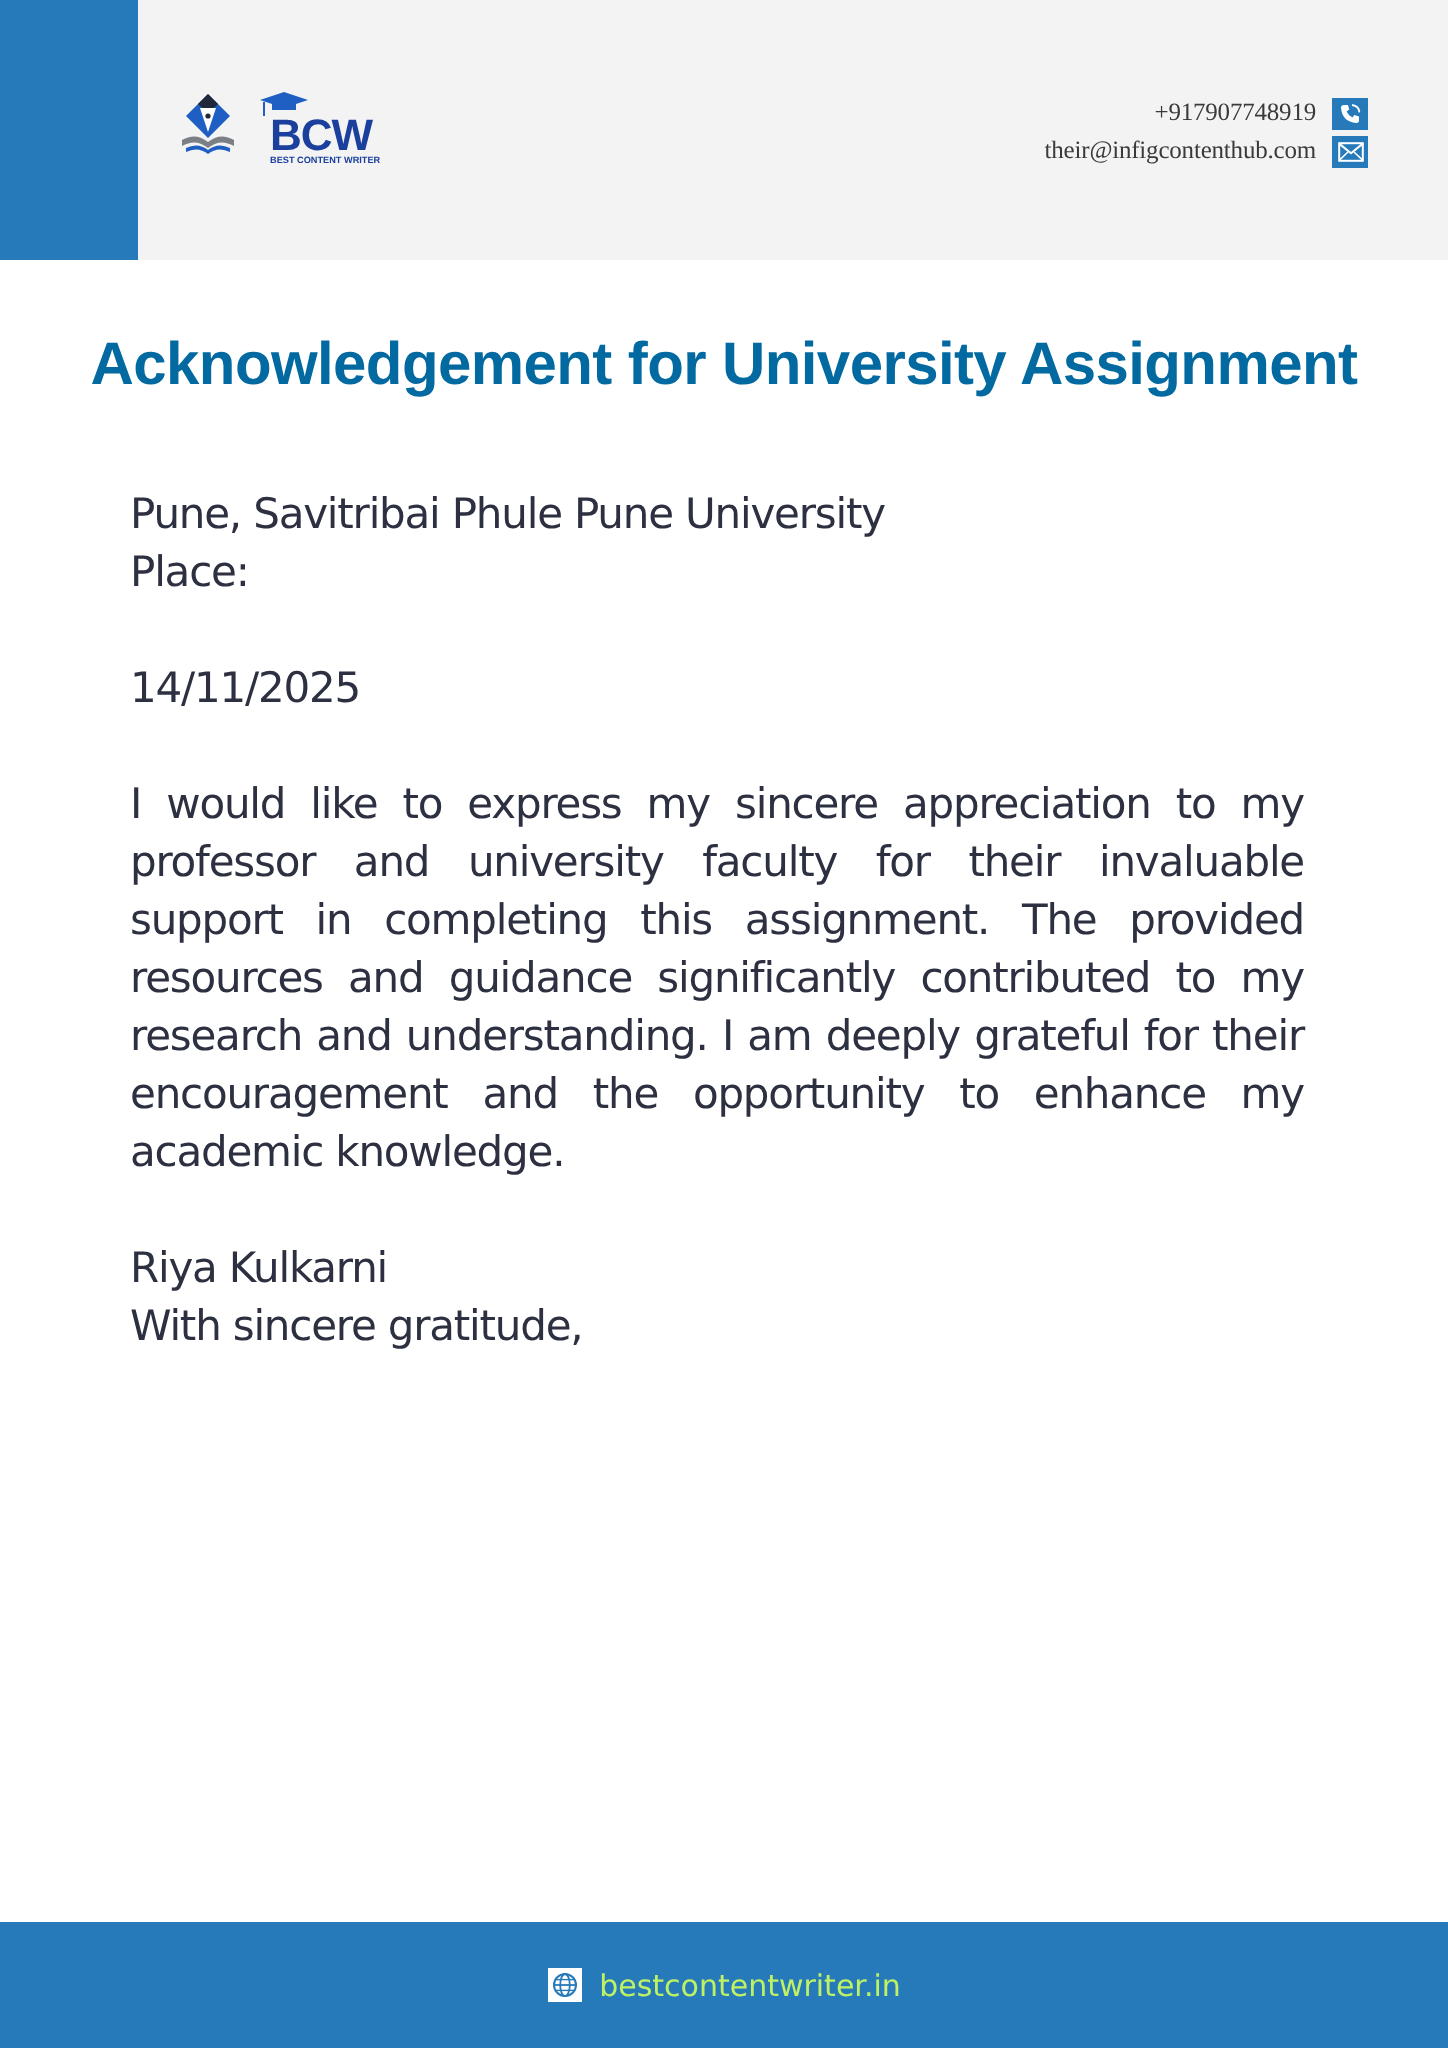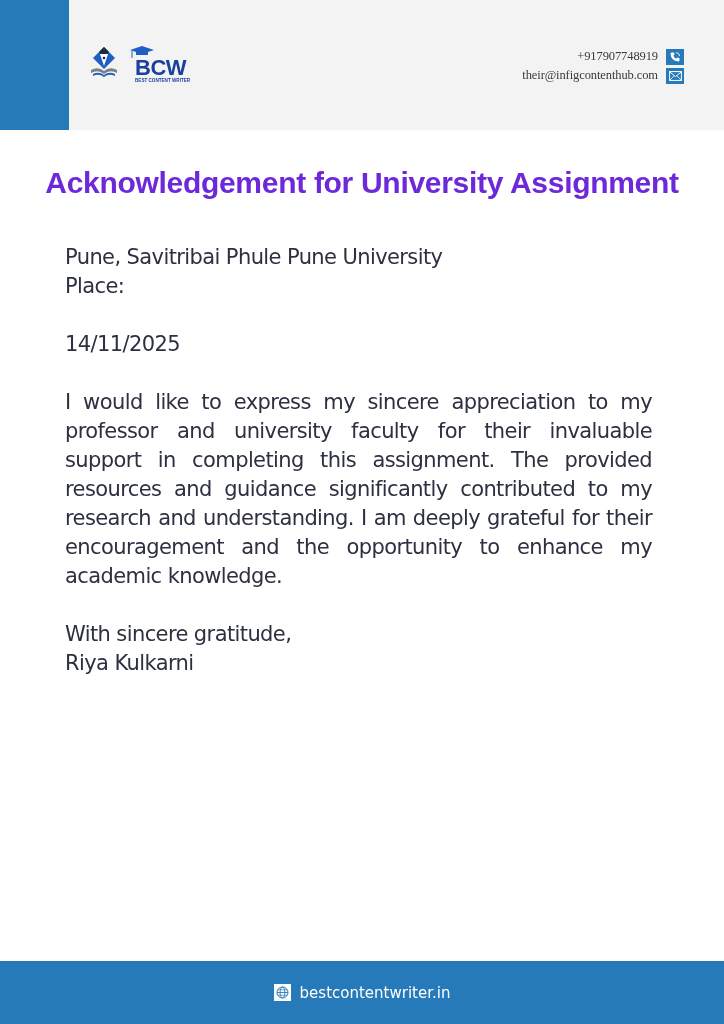--- a/index.html
+++ b/index.html
@@ -10,30 +10,30 @@
     .header .accent { position: absolute; left: 0; top: 0; width: 69px; height: 130px; background: #267ab9; }
 
     .logo { position: absolute; left: 90px; top: 44px; width: 110px; height: 42px; text-decoration: underline; }
     .logo svg { display: block; }
 
     .contact { position: absolute; right: 40px; top: 47px; text-align: right; font-size: 12.5px; color: #3a3a3a; font-family: "DejaVu Sans", sans-serif; }
     .contact-row { display: flex; align-items: center; justify-content: flex-end; height: 19px; gap: 8px; }
     .contact-row .ic { width: 18px; height: 16px; background: #267ab9; display: inline-flex; align-items: center; justify-content: center; }
     .contact-row .txt { font-size: 12.5px; letter-spacing: -0.1px; font-family: Liberation Serif, serif; }
 
-    .title { position: absolute; left: 0; top: 166px; width: 724px; text-align: center; font-size: 30px; font-weight: bold; color: #6d28d9; letter-spacing: -0.3px; }
+    .title { position: absolute; left: 0; top: 166px; width: 724px; text-align: center; font-size: 30px; font-weight: bold; color: #0369a1; letter-spacing: -0.3px; }
 
     .body { position: absolute; left: 65px; top: 243px; width: 587px; font-size: 21px; line-height: 29px; color: #2d3040; font-family: "DejaVu Sans", sans-serif; font-weight: normal; letter-spacing: -0.6px; }
     .body p { margin: 0; }
     .body .gap { height: 29px; }
     .body .justify { text-align: justify; text-align-last: left; }
 
     .footer { position: absolute; left: 0; top: 961px; width: 724px; height: 63px; background: #267ab9; display: flex; align-items: center; justify-content: center; gap: 9px; }
     .footer .web-ic { width: 17px; height: 17px; background: #ffffff; display: inline-flex; align-items: center; justify-content: center; }
-    .footer .site { color: #ffffff; font-size: 15px; font-family: "DejaVu Sans", sans-serif; }
+    .footer .site { color: #bef264; font-size: 15px; font-family: "DejaVu Sans", sans-serif; }
   </style>
 </head>
 <body>
 
 <div class="header">
   <div class="accent"></div>
 
   <div class="logo">
     <svg width="110" height="42" viewBox="0 0 110 42">
 
@@ -80,22 +80,22 @@
 <h1 class="title">Acknowledgement for University Assignment</h1>
 
 <div class="body">
   <p>Pune, Savitribai Phule Pune University</p>
   <p>Place:</p>
   <div class="gap"></div>
   <p>14/11/2025</p>
   <div class="gap"></div>
   <p class="justify">I would like to express my sincere appreciation to my professor and university faculty for their invaluable support in completing this assignment. The provided resources and guidance significantly contributed to my research and understanding. I am deeply grateful for their encouragement and the opportunity to enhance my academic knowledge.</p>
   <div class="gap"></div>
+  <p>Riya Kulkarni</p>
   <p>With sincere gratitude,</p>
-  <p>Riya Kulkarni</p>
 </div>
 
 <div class="footer">
   <span class="web-ic">
     <svg width="13" height="13" viewBox="0 0 13 13">
       <circle cx="6.5" cy="6.5" r="5.5" fill="none" stroke="#267ab9" stroke-width="1"></circle>
       <ellipse cx="6.5" cy="6.5" rx="2.4" ry="5.5" fill="none" stroke="#267ab9" stroke-width="0.9"></ellipse>
       <line x1="1" y1="6.5" x2="12" y2="6.5" stroke="#267ab9" stroke-width="0.9"></line>
       <line x1="1.8" y1="3.8" x2="11.2" y2="3.8" stroke="#267ab9" stroke-width="0.7"></line>
       <line x1="1.8" y1="9.2" x2="11.2" y2="9.2" stroke="#267ab9" stroke-width="0.7"></line>

